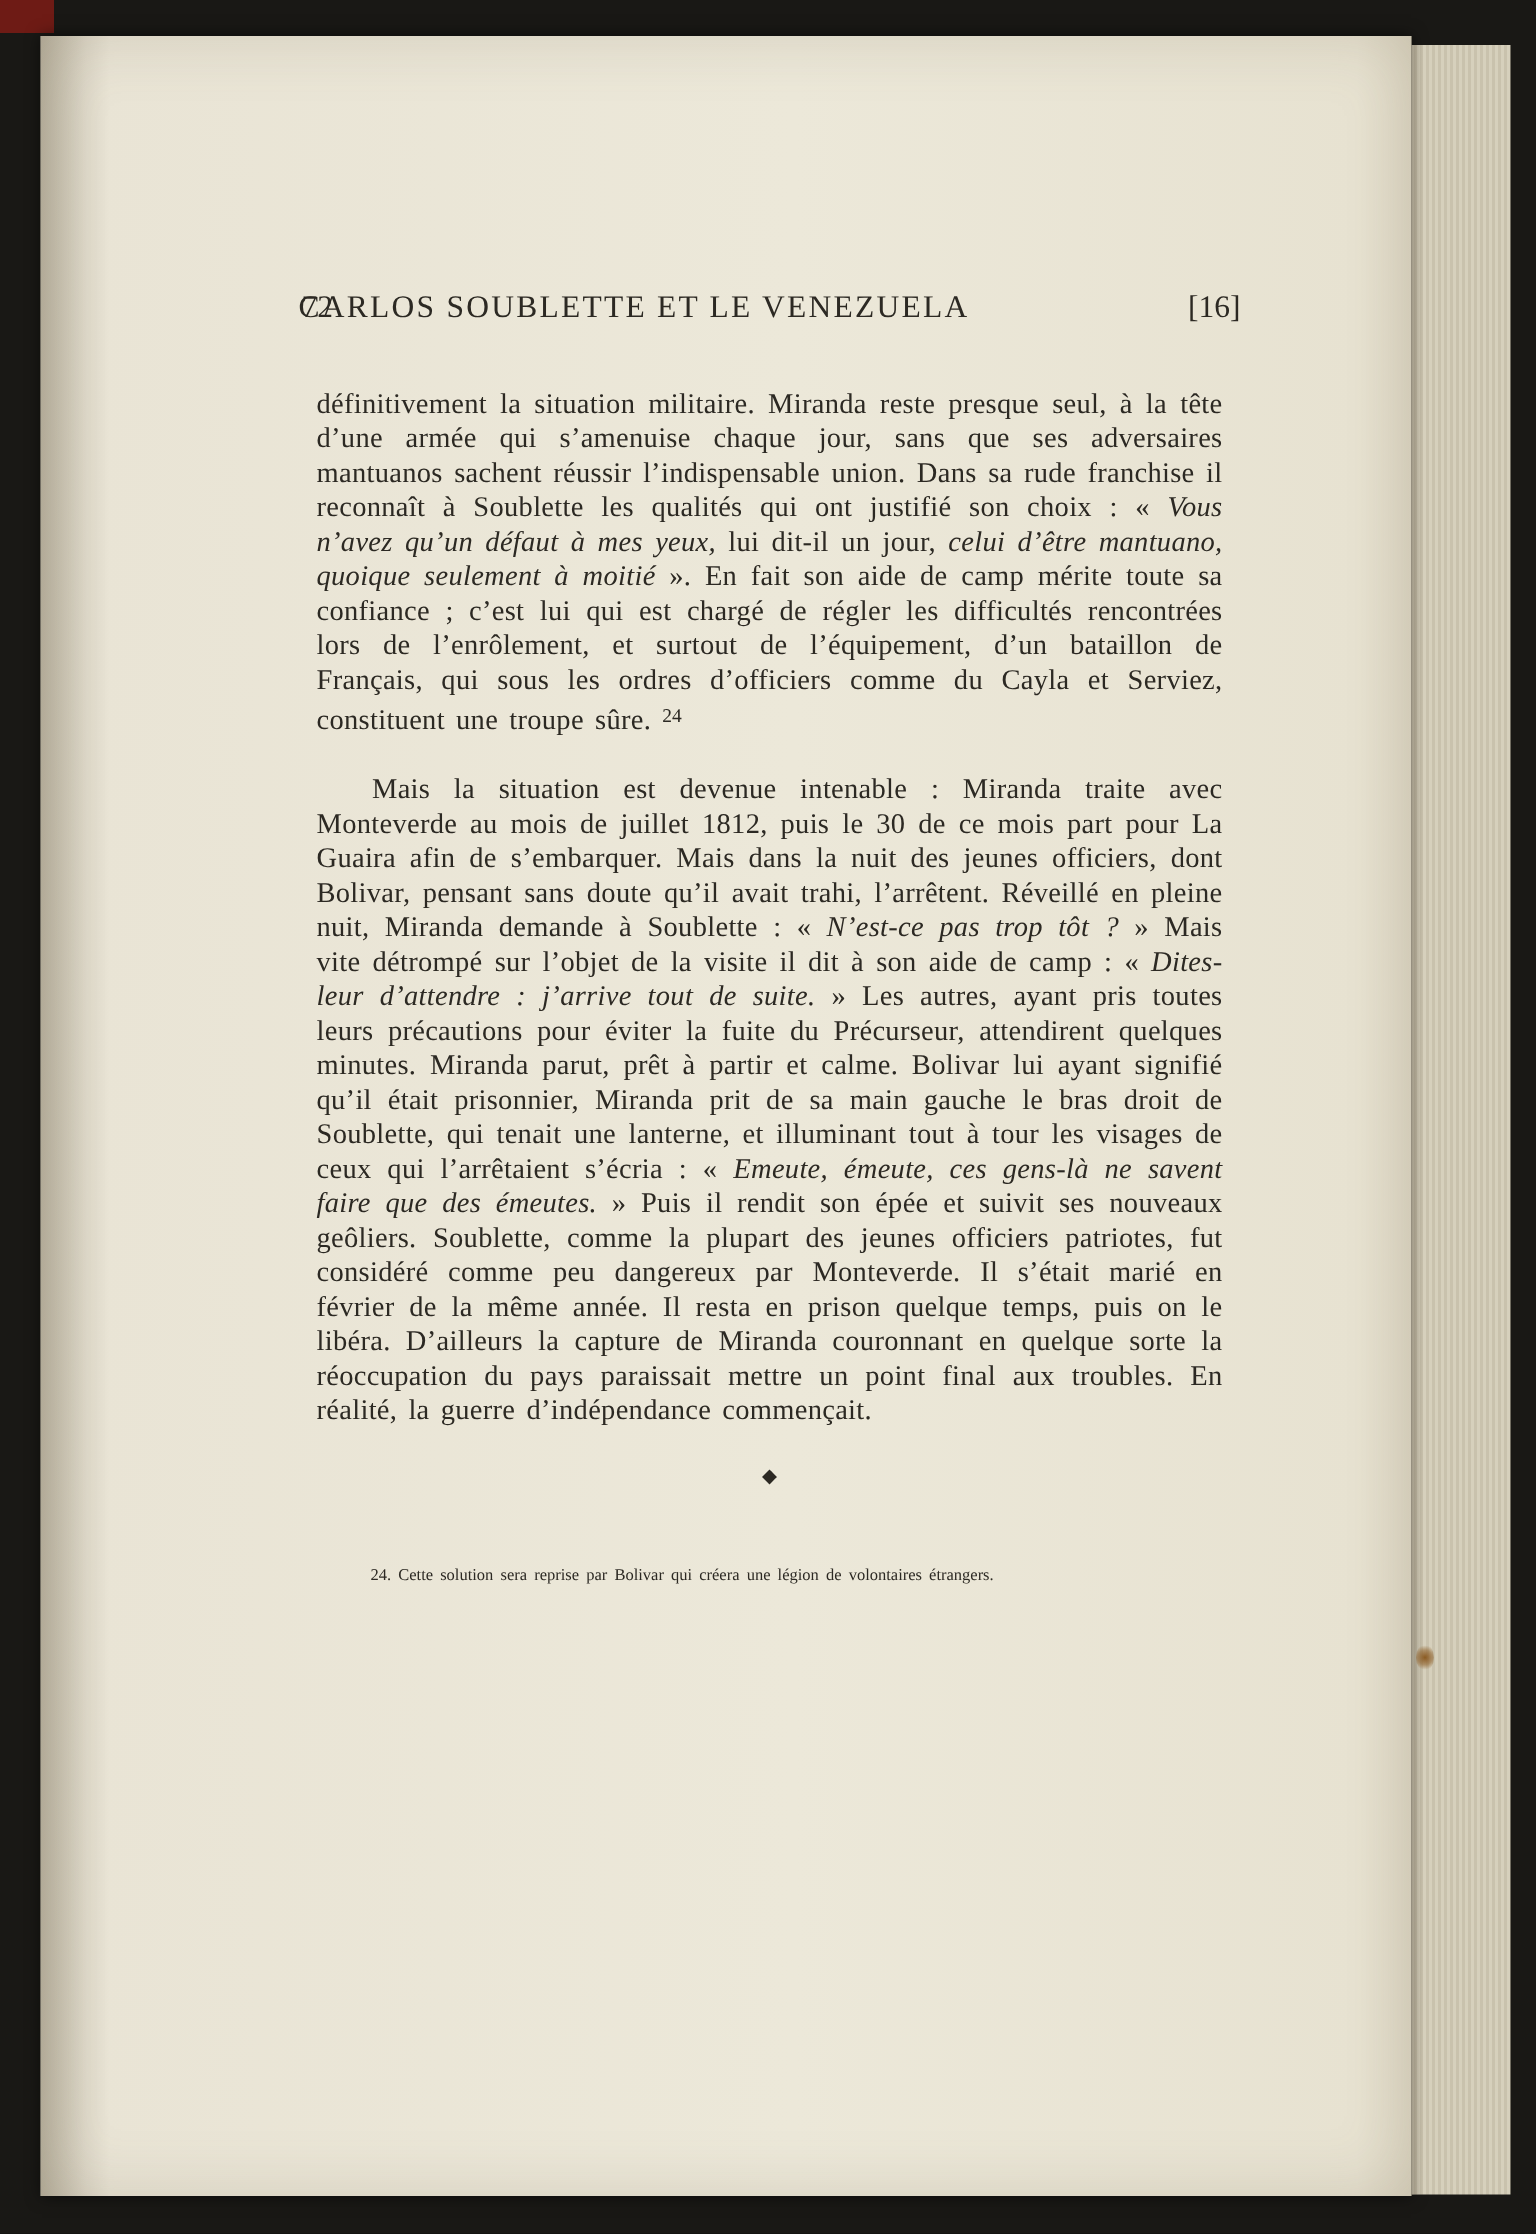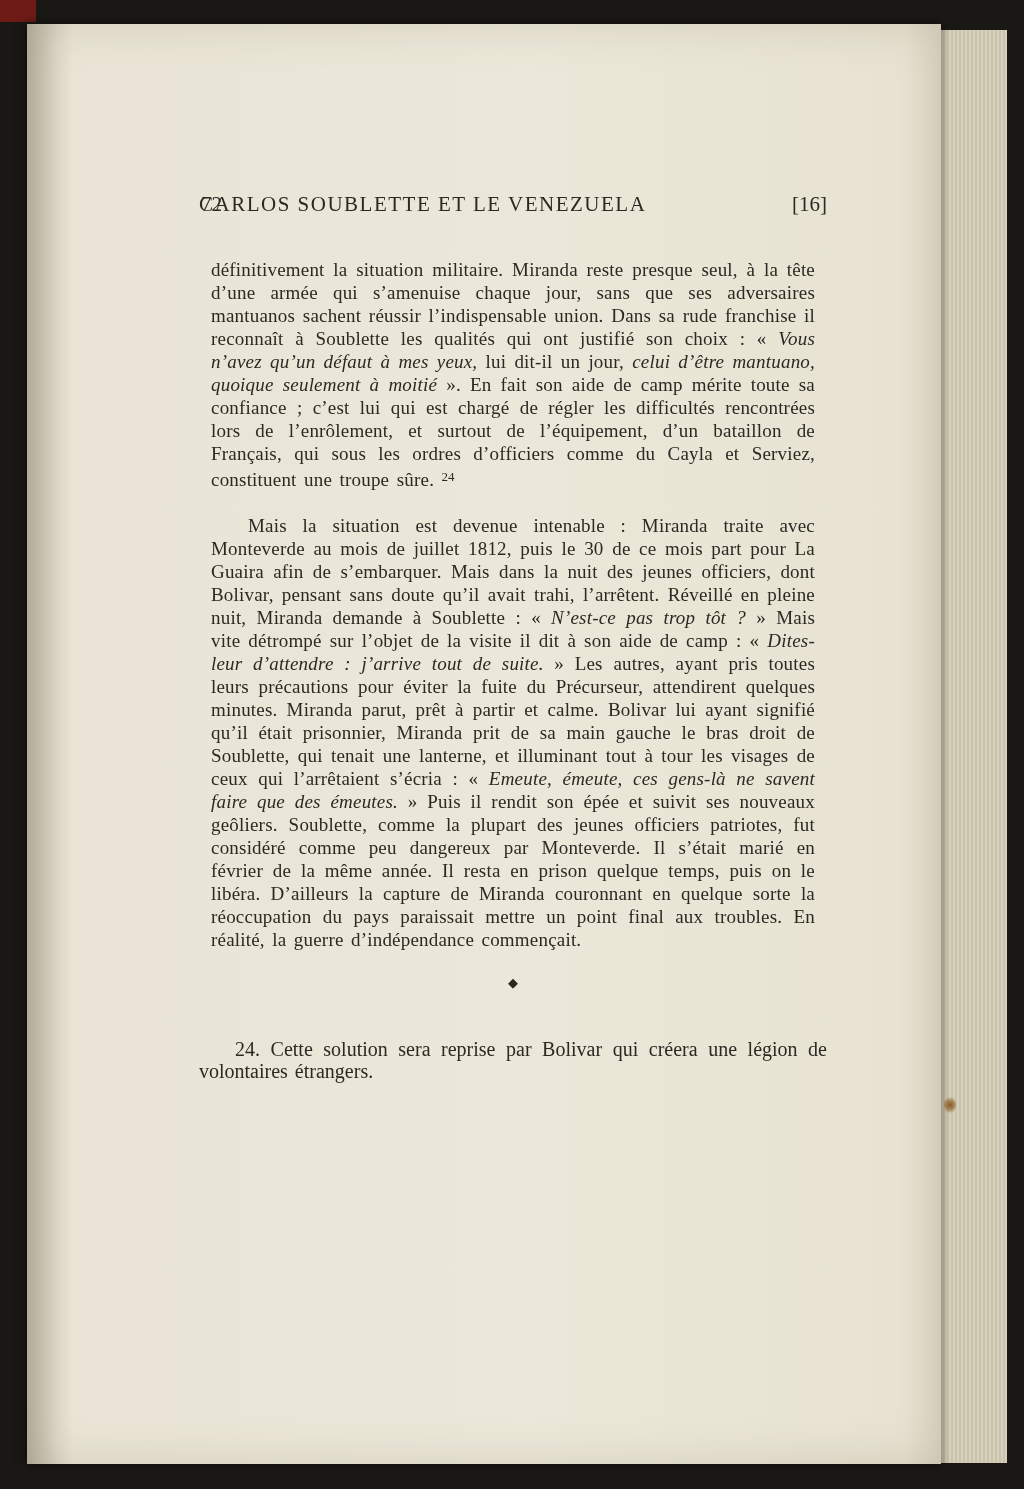--- a/index.html
+++ b/index.html
@@ -54,22 +54,22 @@
   .indent { text-indent:37px; }
   .run-italic { font-style:italic; }
   .run-sup { font-size:13px; vertical-align:5px; letter-spacing:0; }
   .ornament {
     text-align:center;
     font-size:13px;
     color:#2c2923;
     margin:24px 0 48px 0;
   }
   .footnote {
-    margin:48px 0 0 0;
-    font-size:20px;
+    margin:48px 0 0 12px;
+    font-size:11px;
     line-height:21.5px;
     text-align:justify;
     text-indent:36px;
     word-spacing:2px;
   }
 </style>
 </head>
 <body>
 
 <div class="scene">

